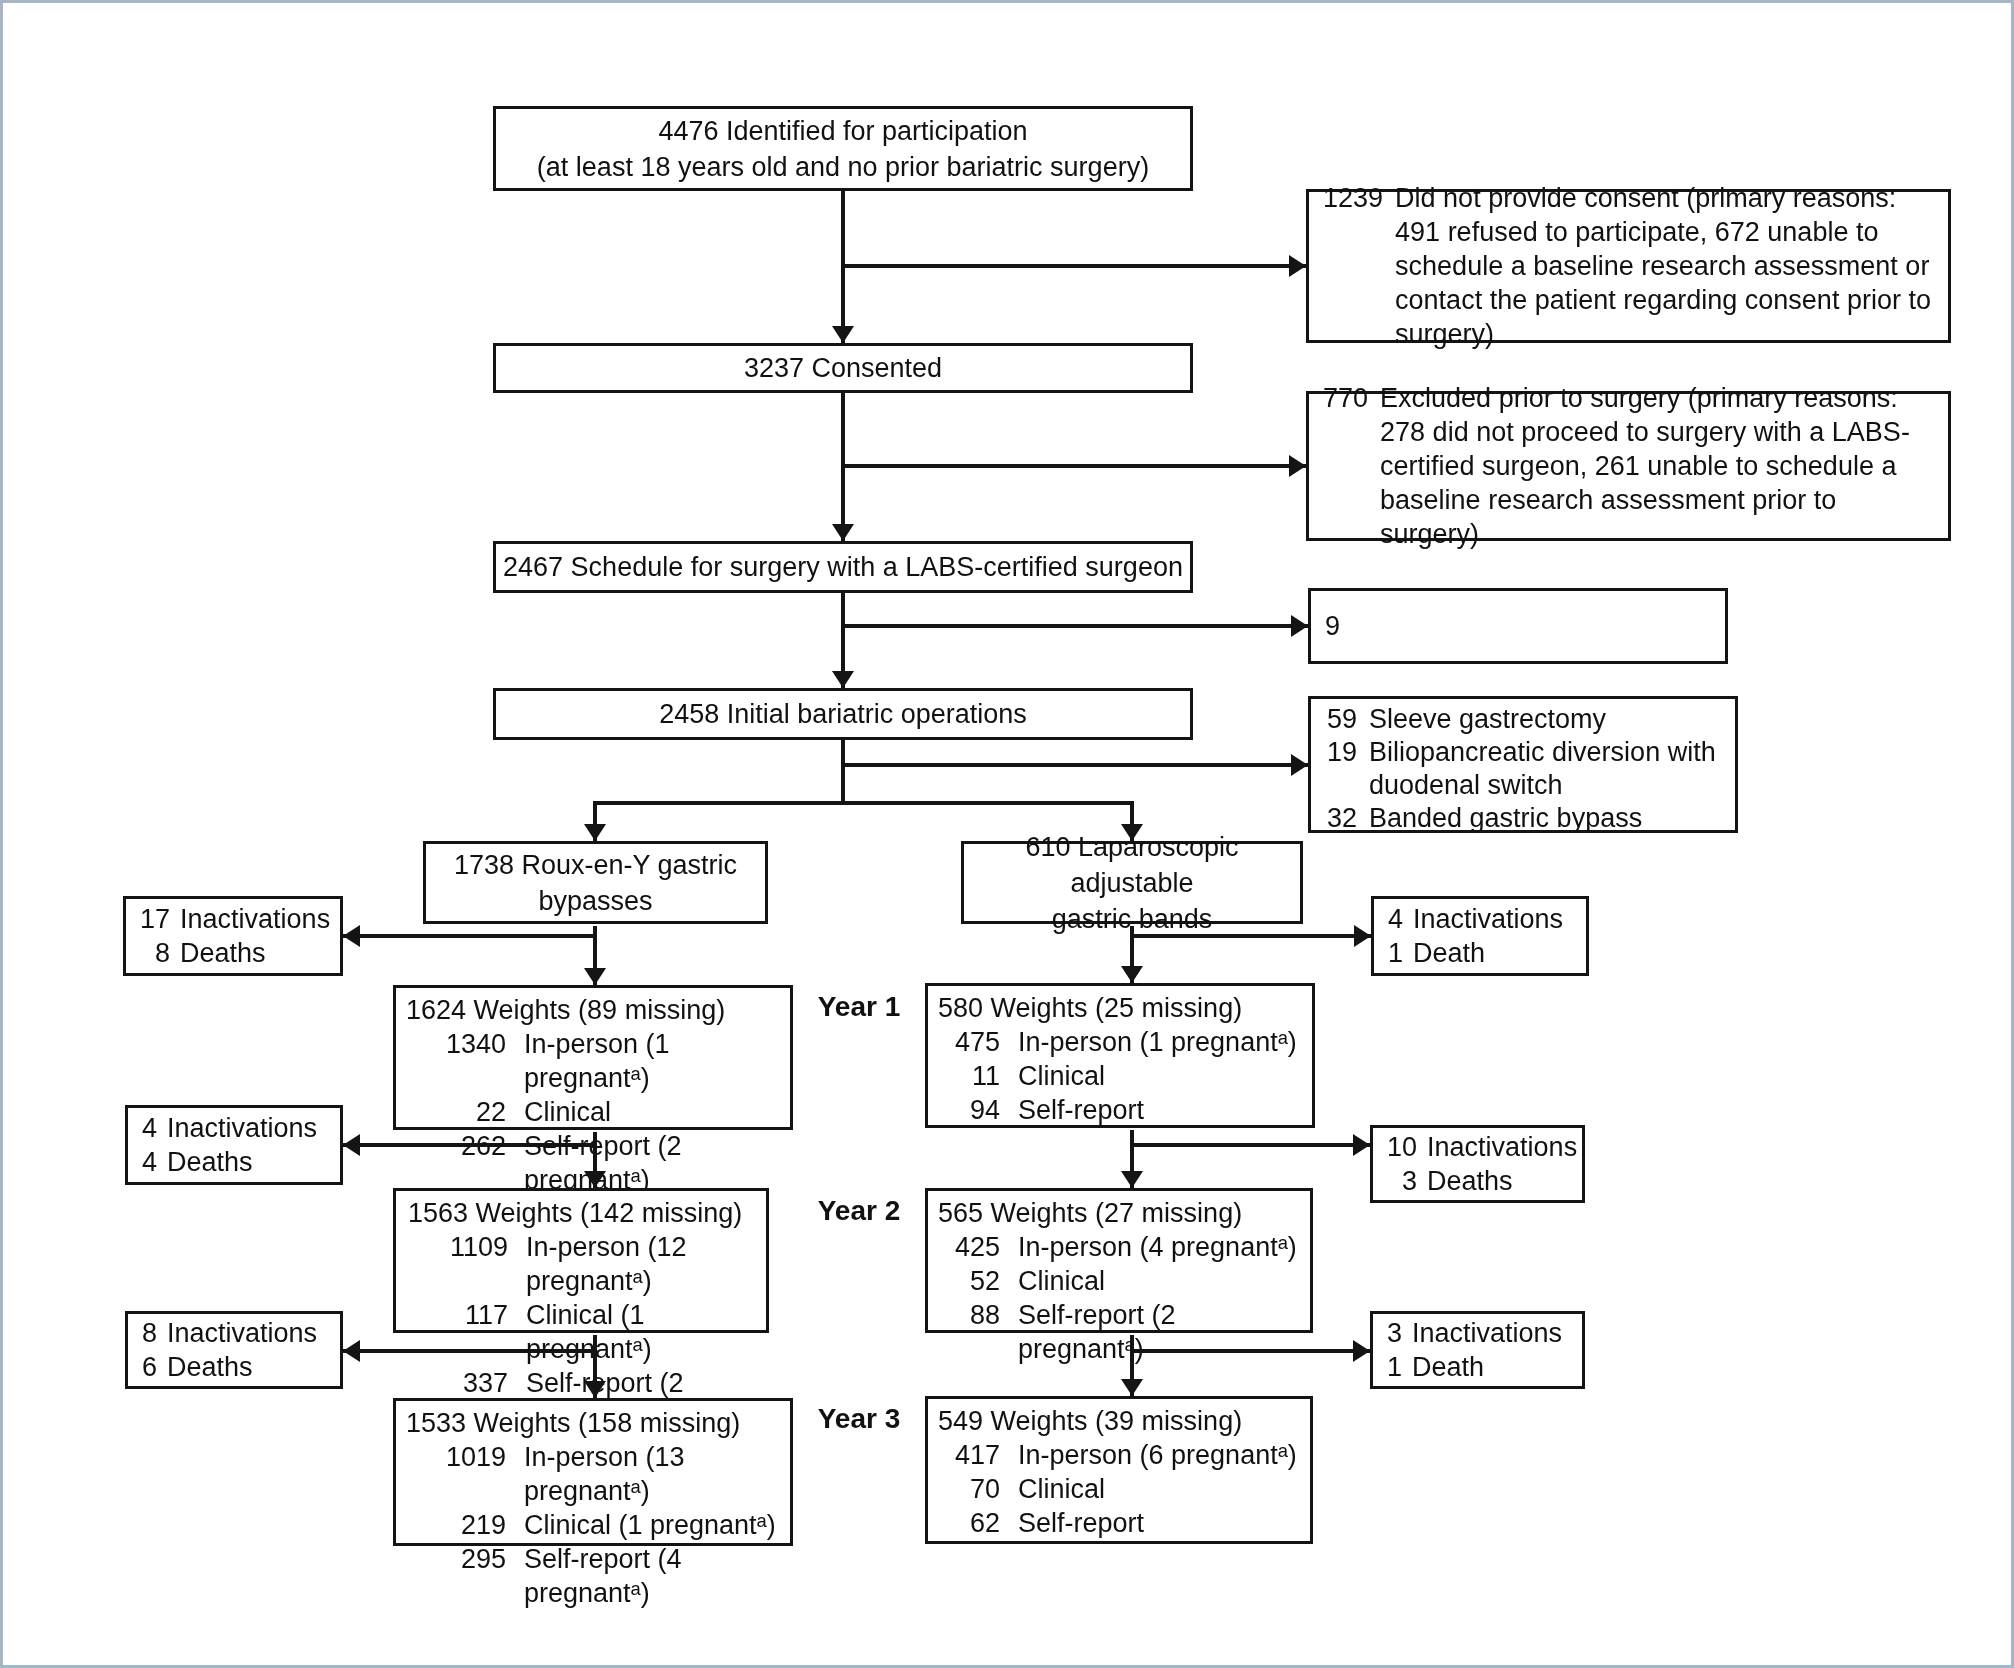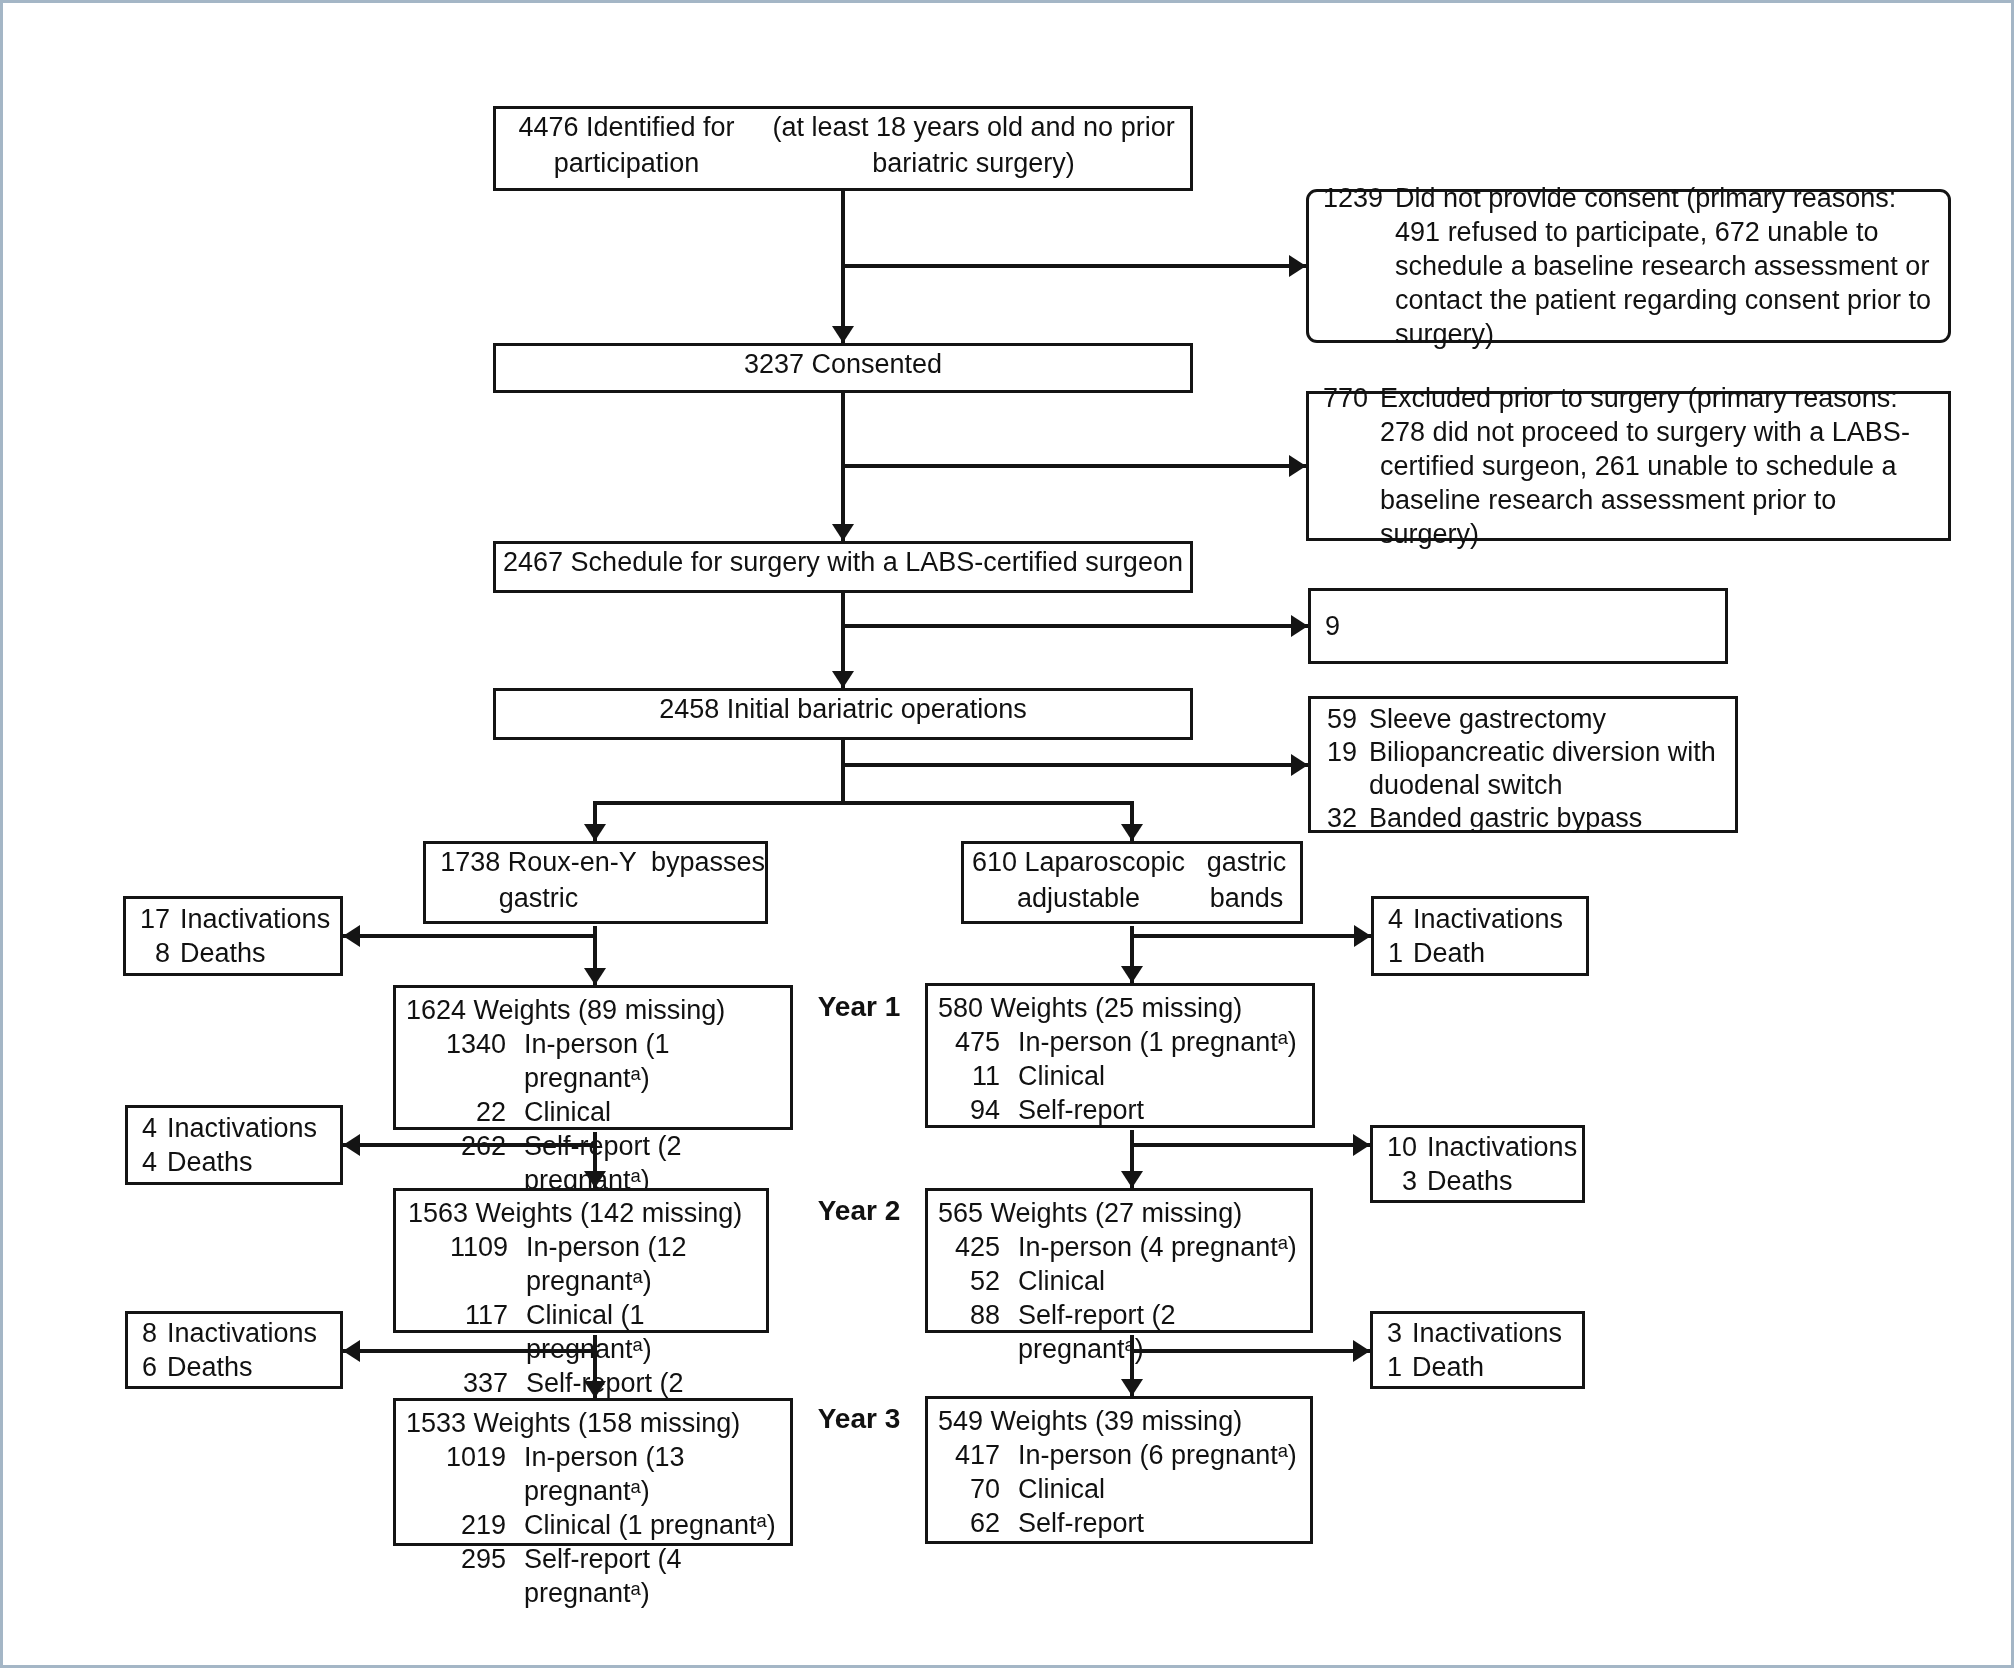--- a/index.html
+++ b/index.html
@@ -3,21 +3,21 @@
 <meta charset="utf-8">
 <style>
   html,body{margin:0;padding:0;background:#fff;}
   .canvas{
     position:relative;width:2014px;height:1668px;background:#ffffff;
     border:3px solid #a4b6c6;box-sizing:border-box;
     font-family:"Liberation Sans", sans-serif;color:#111;
   }
   .bx{position:absolute;border:3px solid #141414;background:#fff;box-sizing:border-box;
       font-size:27px;line-height:34px;}
-  .bx-c{display:flex;flex-direction:row;justify-content:center;text-align:center;}
+  .bx-c{display:flex;flex-direction:column;justify-content:center;text-align:center;}
   .bx-c .ln{line-height:36px;}
   .bx-h{display:grid;grid-template-columns:auto 1fr;column-gap:12px;
         padding:7px 14px;align-content:center;}
   .bx-h .num{text-align:right;white-space:nowrap;}
   .bx-list{padding:4px 12px;}
   .bx-list .item{display:grid;grid-template-columns:34px 1fr;column-gap:12px;line-height:33px;}
   .bx-list .num{text-align:right;}
   .bx-w{padding:5px 10px;}
   .bx-w .title{line-height:34px;}
   .bx-w .row{display:grid;grid-template-columns:var(--ncol,100px) 1fr;column-gap:18px;line-height:34px;}
@@ -49,21 +49,21 @@
   </div>
 
   <div class="bx bx-c" style="left:490px;top:538px;width:700px;height:52px;">
     <div class="ln">2467 Schedule for surgery with a LABS-certified surgeon</div>
   </div>
 
   <div class="bx bx-c" style="left:490px;top:685px;width:700px;height:52px;">
     <div class="ln">2458 Initial bariatric operations</div>
   </div>
 
-  <div class="bx bx-h" style="left:1303px;top:186px;width:645px;height:154px;border-radius:11px;">
+  <div class="bx bx-h" style="left:1303px;top:186px;width:645px;height:154px;">
     <div class="num">1239</div>
     <div>Did not provide consent (primary reasons: 491 refused to participate, 672 unable to schedule a baseline research assessment or contact the patient regarding consent prior to surgery)</div>
   </div>
 
   <div class="bx bx-h" style="left:1303px;top:388px;width:645px;height:150px;">
     <div class="num">770</div>
     <div>Excluded prior to surgery (primary reasons: 278 did not proceed to surgery with a LABS-certified surgeon, 261 unable to schedule a baseline research assessment prior to surgery)</div>
   </div>
 
   <div class="bx bx-h" style="left:1305px;top:585px;width:420px;height:76px;">

